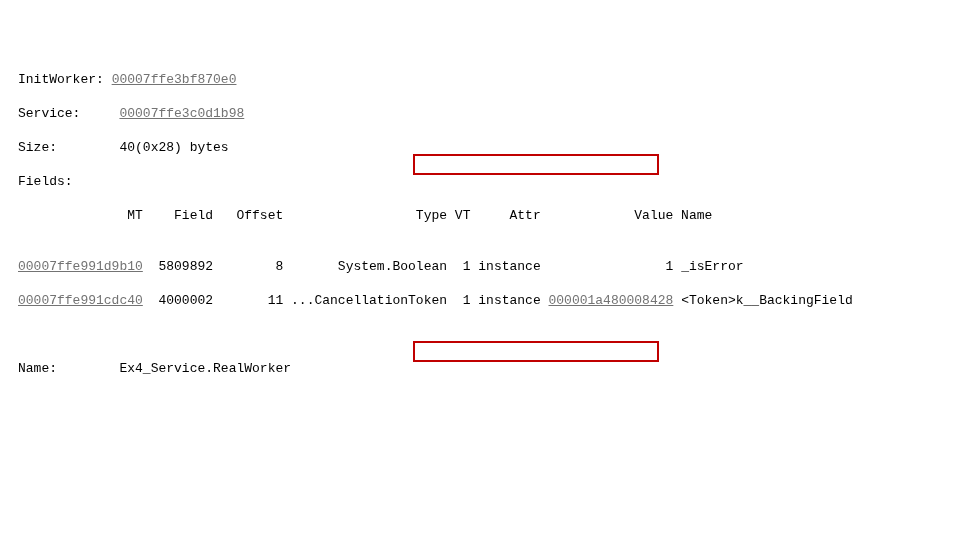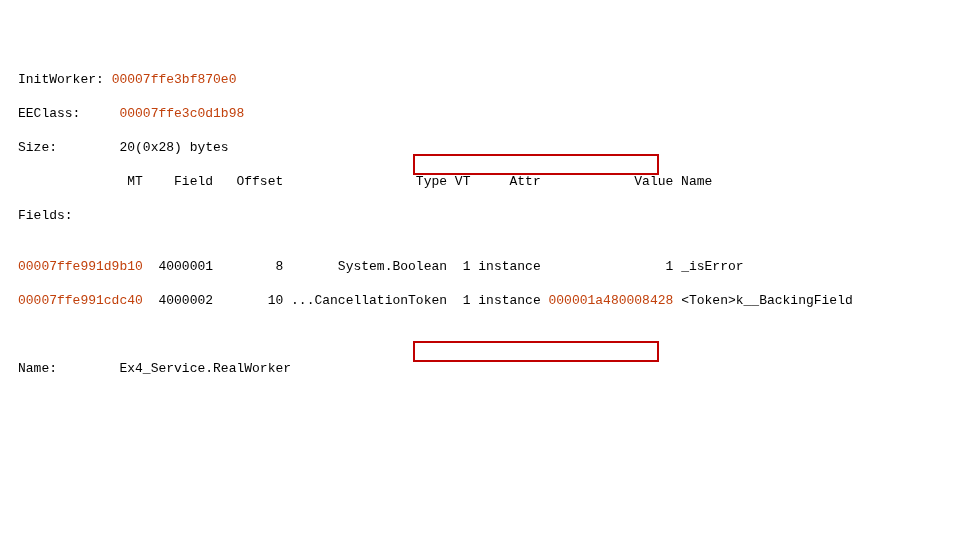--- a/index.html
+++ b/index.html
@@ -14,43 +14,44 @@
     color: #000;
     overflow: hidden;
   }
   .panel {
     padding: 20px 18px;
     white-space: pre;
     position: relative;
   }
   .line { white-space: pre; }
   .link {
-    color: #c2410c;
+    color: #737373;
+    text-decoration: underline;
     cursor: pointer;
   }
   .hlbox {
     position: absolute;
     border: 2px solid #c00000;
     pointer-events: none;
   }
 </style>
 </head>
 <body>
 
 <div class="panel">
 
 
 <div class="line"><span>InitWorker:</span> <span class="link">00007ffe3bf870e0</span></div>
-<div class="line"><span>EEClass:</span>     <span class="link">00007ffe3c0d1b98</span></div>
-<div class="line"><span>Size:</span><span>        </span><span>20(0x28) bytes</span></div>
+<div class="line"><span>Service:</span>     <span class="link">00007ffe3c0d1b98</span></div>
+<div class="line"><span>Size:</span><span>        </span><span>40(0x28) bytes</span></div>
+<div class="line">Fields:</div>
 <div class="line">              MT    Field   Offset                 Type VT     Attr            Value Name</div>
-<div class="line">Fields:</div>
 
-<div class="line"><span class="link">00007ffe991d9b10</span><span>  4000001        8       System.Boolean  1 instance </span><span>               1</span><span> _isError</span></div>
-<div class="line"><span class="link">00007ffe991cdc40</span><span>  4000002       10 ...CancellationToken  1 instance </span><span class="link">000001a480008428</span><span> &lt;Token&gt;k__BackingField</span></div>
+<div class="line"><span class="link">00007ffe991d9b10</span><span>  5809892        8       System.Boolean  1 instance </span><span>               1</span><span> _isError</span></div>
+<div class="line"><span class="link">00007ffe991cdc40</span><span>  4000002       11 ...CancellationToken  1 instance </span><span class="link">000001a480008428</span><span> &lt;Token&gt;k__BackingField</span></div>
 
 
 <div class="line"><span>Name:</span><span>        </span><span>Ex4_Service.RealWorker</span></div>
 
 
 
 
 
 
 

